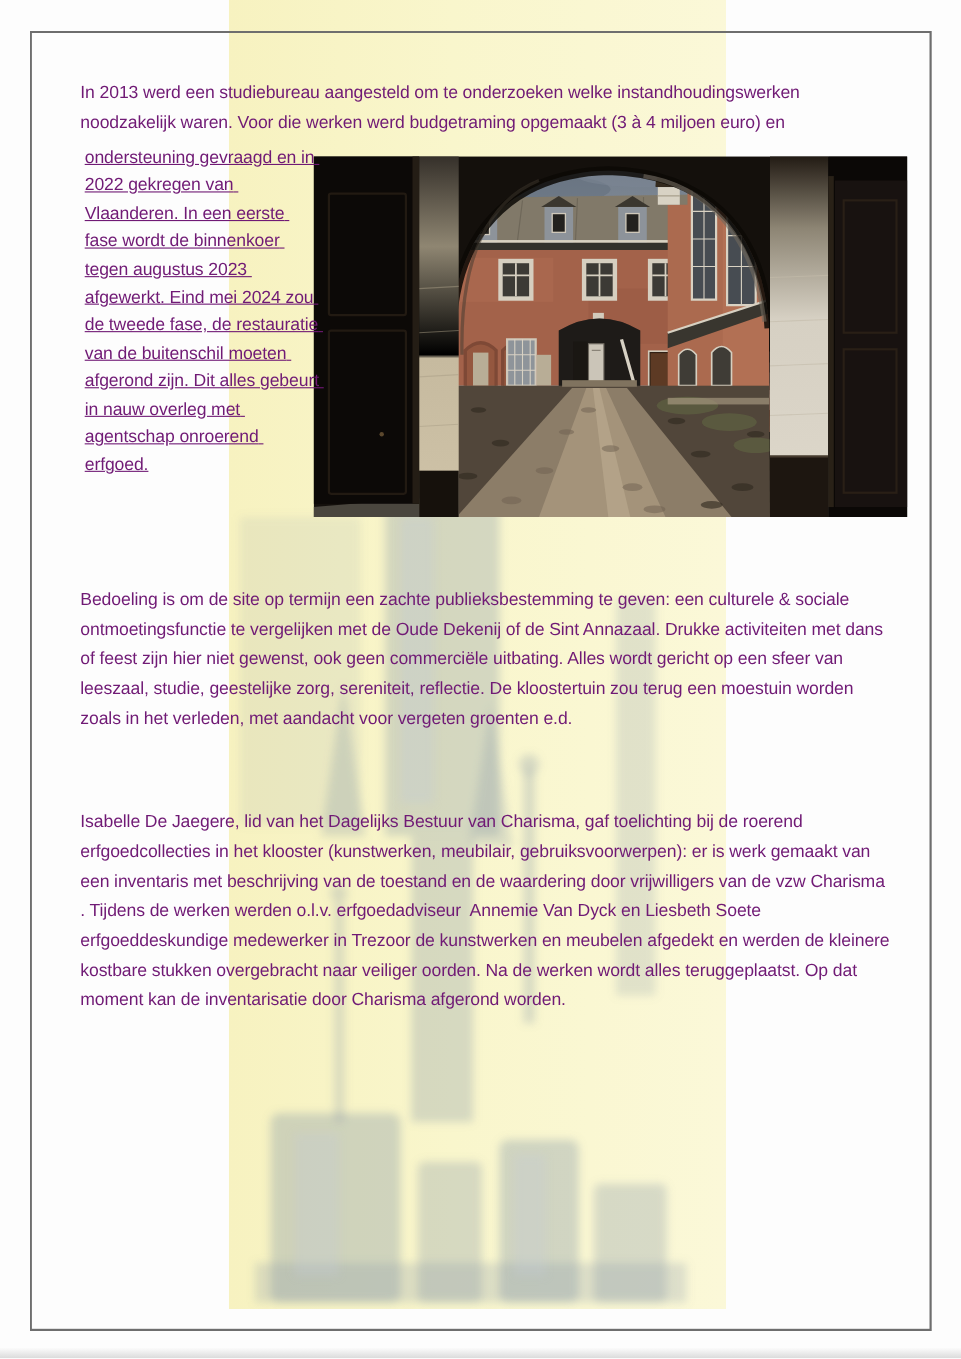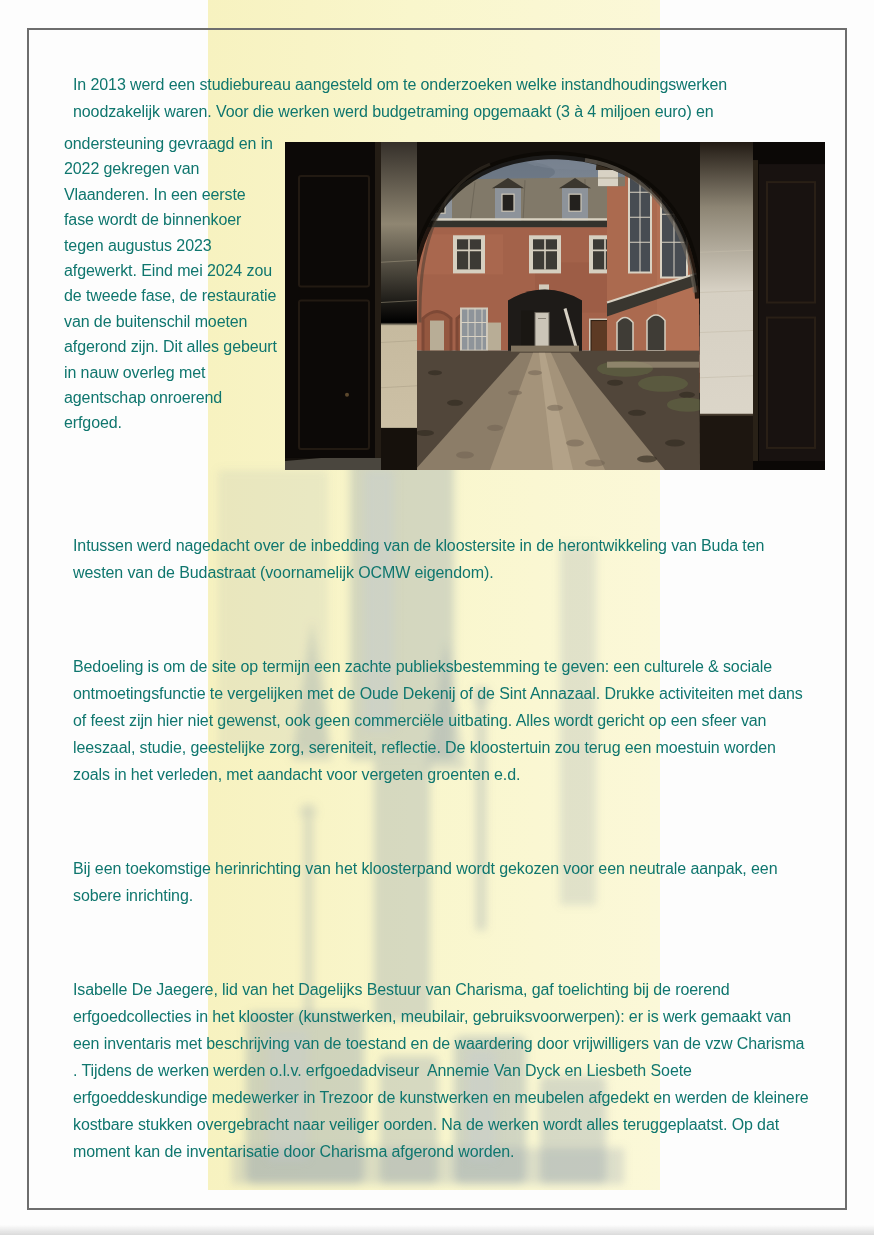--- a/index.html
+++ b/index.html
@@ -1,20 +1,20 @@
 <!DOCTYPE html>
 <html><head>
 <meta charset="utf-8">
 <style>
   html,body{margin:0;padding:0;background:#ffffff;}
   .canvas{
     position:relative;width:874px;height:1235px;overflow:hidden;
     background:#fdfdfd;
     font-family:"Liberation Sans",sans-serif;
-    color:#0f766e;
+    color:#701a75;
   }
   .watermark{
     position:absolute;left:208px;top:0;width:452px;height:1190px;
     z-index:1;pointer-events:none;
   }
   .page-border{
     position:absolute;left:27px;top:28px;width:816px;height:1178px;
     border:2px solid #6e6e6e;z-index:2;pointer-events:none;
   }
   .photo{
@@ -22,22 +22,22 @@
     z-index:4;overflow:hidden;
   }
   .photo svg{display:block;width:100%;height:100%;}
   .textlayer{position:absolute;z-index:5;}
   .body-text{
     font-size:16px;line-height:27px;letter-spacing:-0.1px;
     white-space:pre-wrap;
   }
   .intro{left:73px;top:71px;width:736px;}
   .side-col{
-    left:64px;top:131px;width:215px;
-    font-size:16px;line-height:25.4px;letter-spacing:-0.1px;white-space:pre-wrap;
+    left:77px;top:131px;width:215px;
+    font-size:16px;line-height:25.4px;letter-spacing:-0.1px;white-space:pre-wrap;text-decoration:underline;
   }
   .flow{left:73px;top:478px;width:737px;}
   .flow p{margin:0 0 13px 0;}
   .bottom-fade{
     position:absolute;left:0;bottom:0;width:874px;height:10px;z-index:6;
     background:linear-gradient(#ffffff00,#dadada);pointer-events:none;
   }
 </style>
 </head>
 <body>
@@ -282,21 +282,19 @@
       <rect x="482" y="175" width="48" height="130" fill="none" stroke="#291f16" stroke-width="2"></rect>
       <rect x="468" y="18" width="5" height="300" fill="#362c20" opacity="0.7"></rect>
     </svg>
   </div>
 
   <div class="textlayer body-text intro">In 2013 werd een studiebureau aangesteld om te onderzoeken welke instandhoudingswerken noodzakelijk waren. Voor die werken werd budgetraming opgemaakt (3 à 4 miljoen euro) en</div>
 
   <div class="textlayer side-col">ondersteuning gevraagd en in 2022 gekregen van Vlaanderen. In een eerste fase wordt de binnenkoer tegen augustus 2023 afgewerkt. Eind mei 2024 zou de tweede fase, de restauratie van de buitenschil moeten afgerond zijn. Dit alles gebeurt in nauw overleg met agentschap onroerend erfgoed.</div>
 
   <div class="textlayer body-text flow">
-    <p>Intussen werd nagedacht over de inbedding van de kloostersite in de herontwikkeling van Buda ten westen van de Budastraat (voornamelijk OCMW eigendom).</p>
     <p>Bedoeling is om de site op termijn een zachte publieksbestemming te geven: een culturele &amp; sociale ontmoetingsfunctie te vergelijken met de Oude Dekenij of de Sint Annazaal. Drukke activiteiten met dans of feest zijn hier niet gewenst, ook geen commerciële uitbating. Alles wordt gericht op een sfeer van leeszaal, studie, geestelijke zorg, sereniteit, reflectie. De kloostertuin zou terug een moestuin worden zoals in het verleden, met aandacht voor vergeten groenten e.d.</p>
-    <p>Bij een toekomstige herinrichting van het kloosterpand wordt gekozen voor een neutrale aanpak, een sobere inrichting.</p>
     <p>Isabelle De Jaegere, lid van het Dagelijks Bestuur van Charisma, gaf toelichting bij de roerend erfgoedcollecties in het klooster (kunstwerken, meubilair, gebruiksvoorwerpen): er is werk gemaakt van een inventaris met beschrijving van de toestand en de waardering door vrijwilligers van de vzw Charisma . Tijdens de werken werden o.l.v. erfgoedadviseur  Annemie Van Dyck en Liesbeth Soete erfgoeddeskundige medewerker in Trezoor de kunstwerken en meubelen afgedekt en werden de kleinere kostbare stukken overgebracht naar veiliger oorden. Na de werken wordt alles teruggeplaatst. Op dat moment kan de inventarisatie door Charisma afgerond worden.</p>
     
   </div>
 
   <div class="bottom-fade"></div>
 </div>
 
 </body></html>

